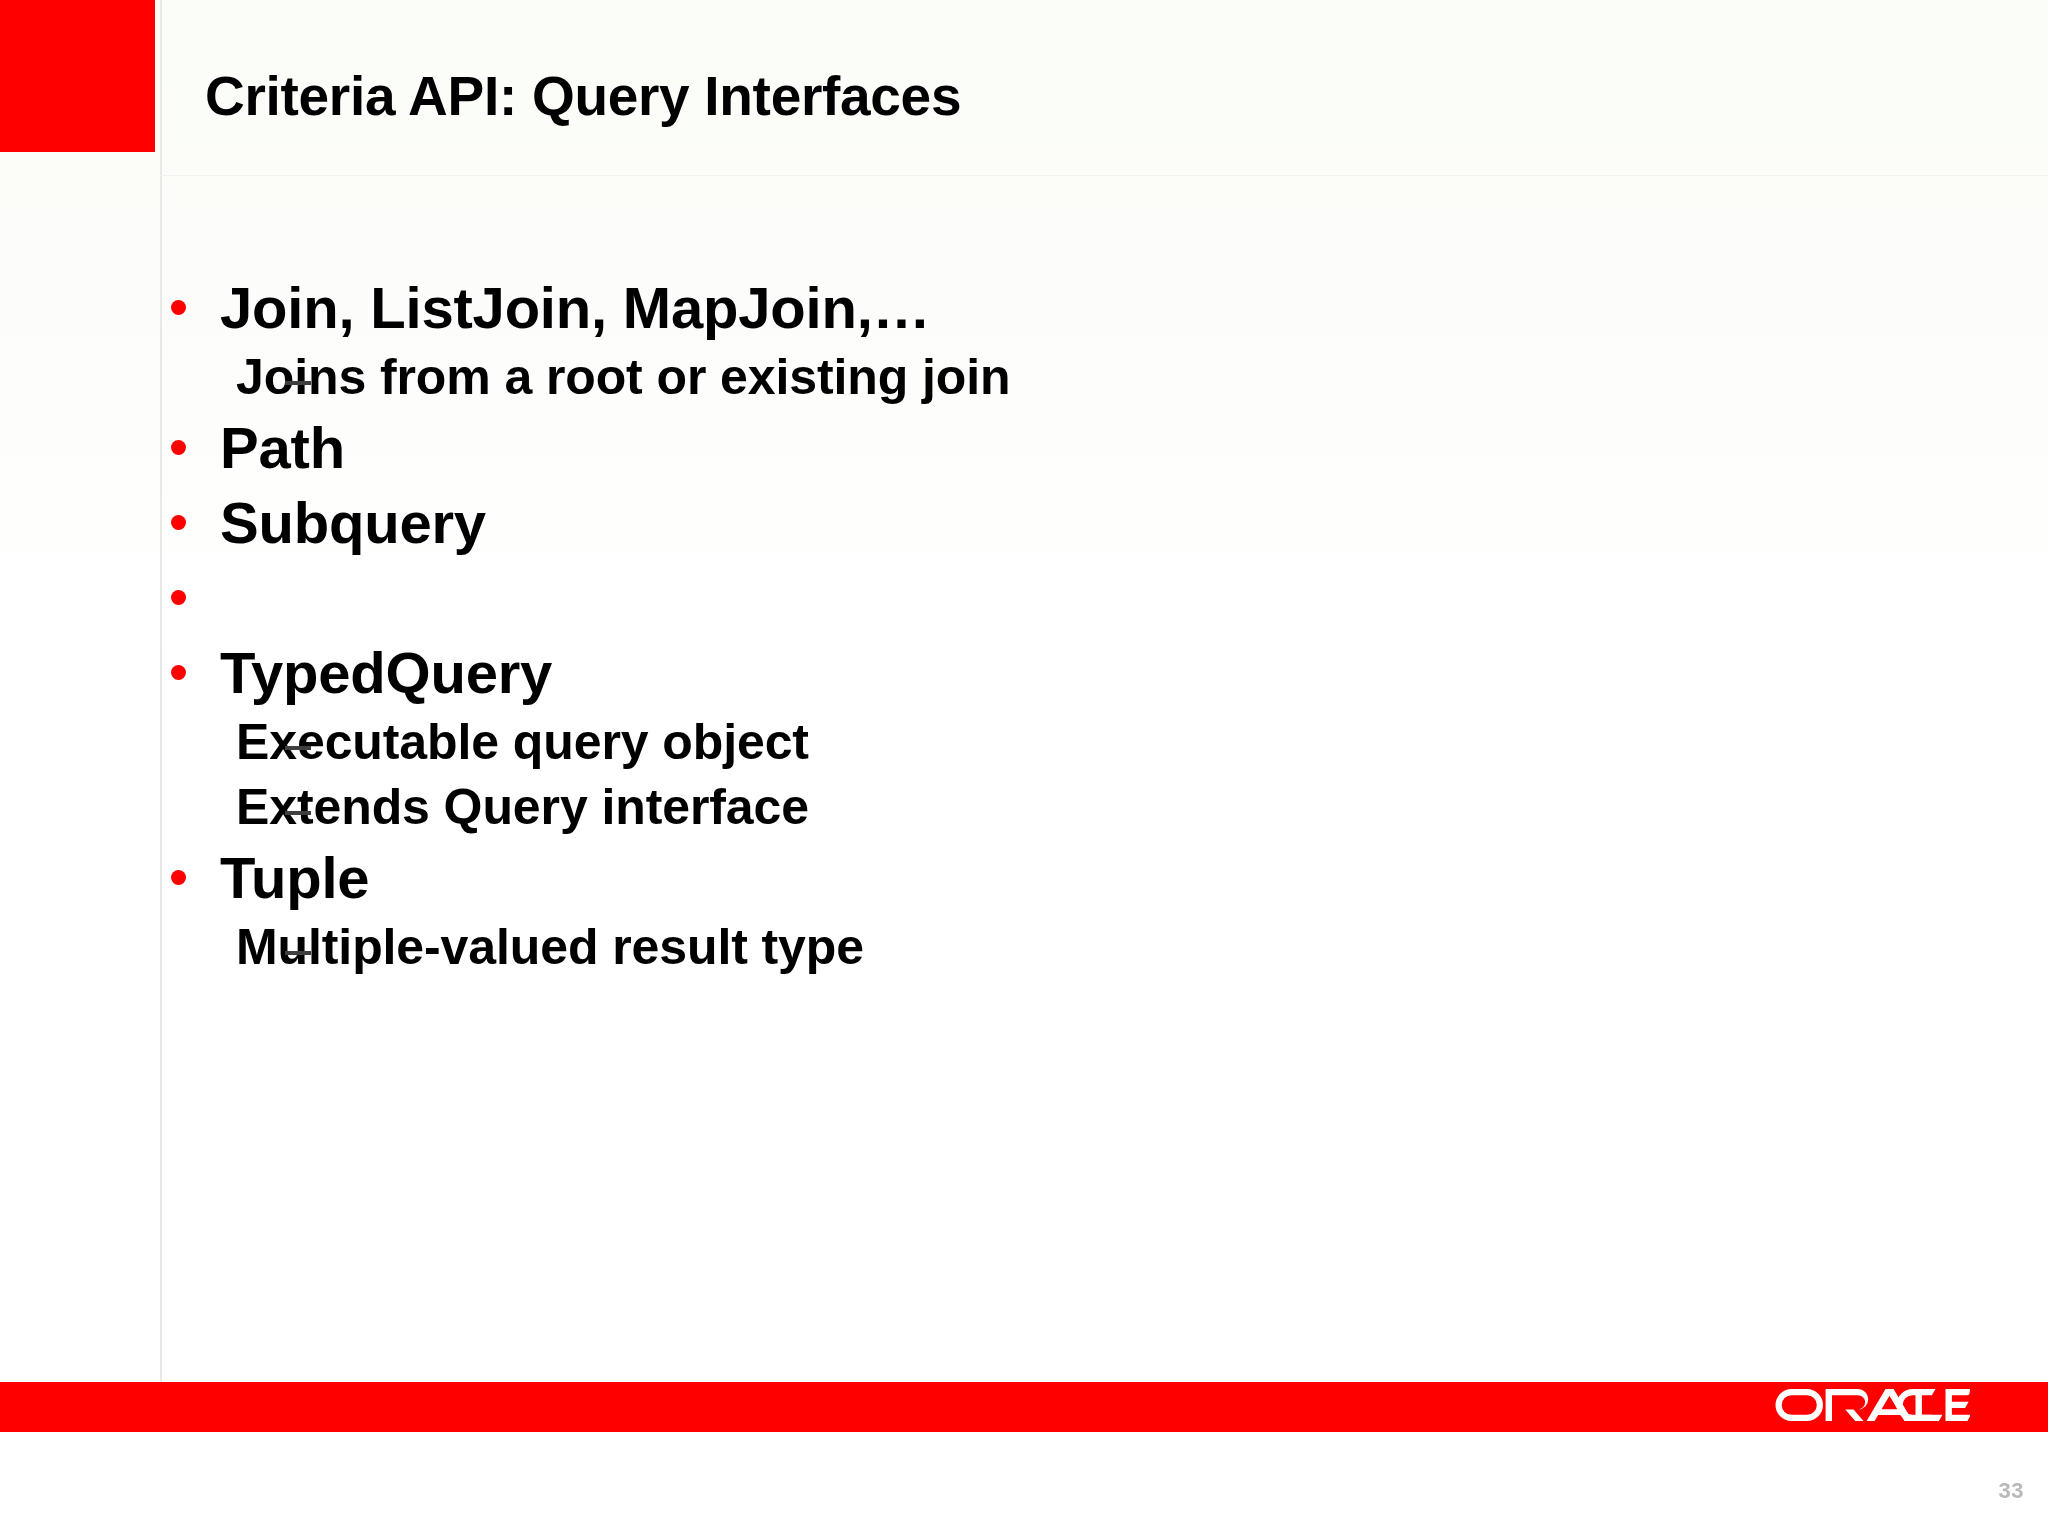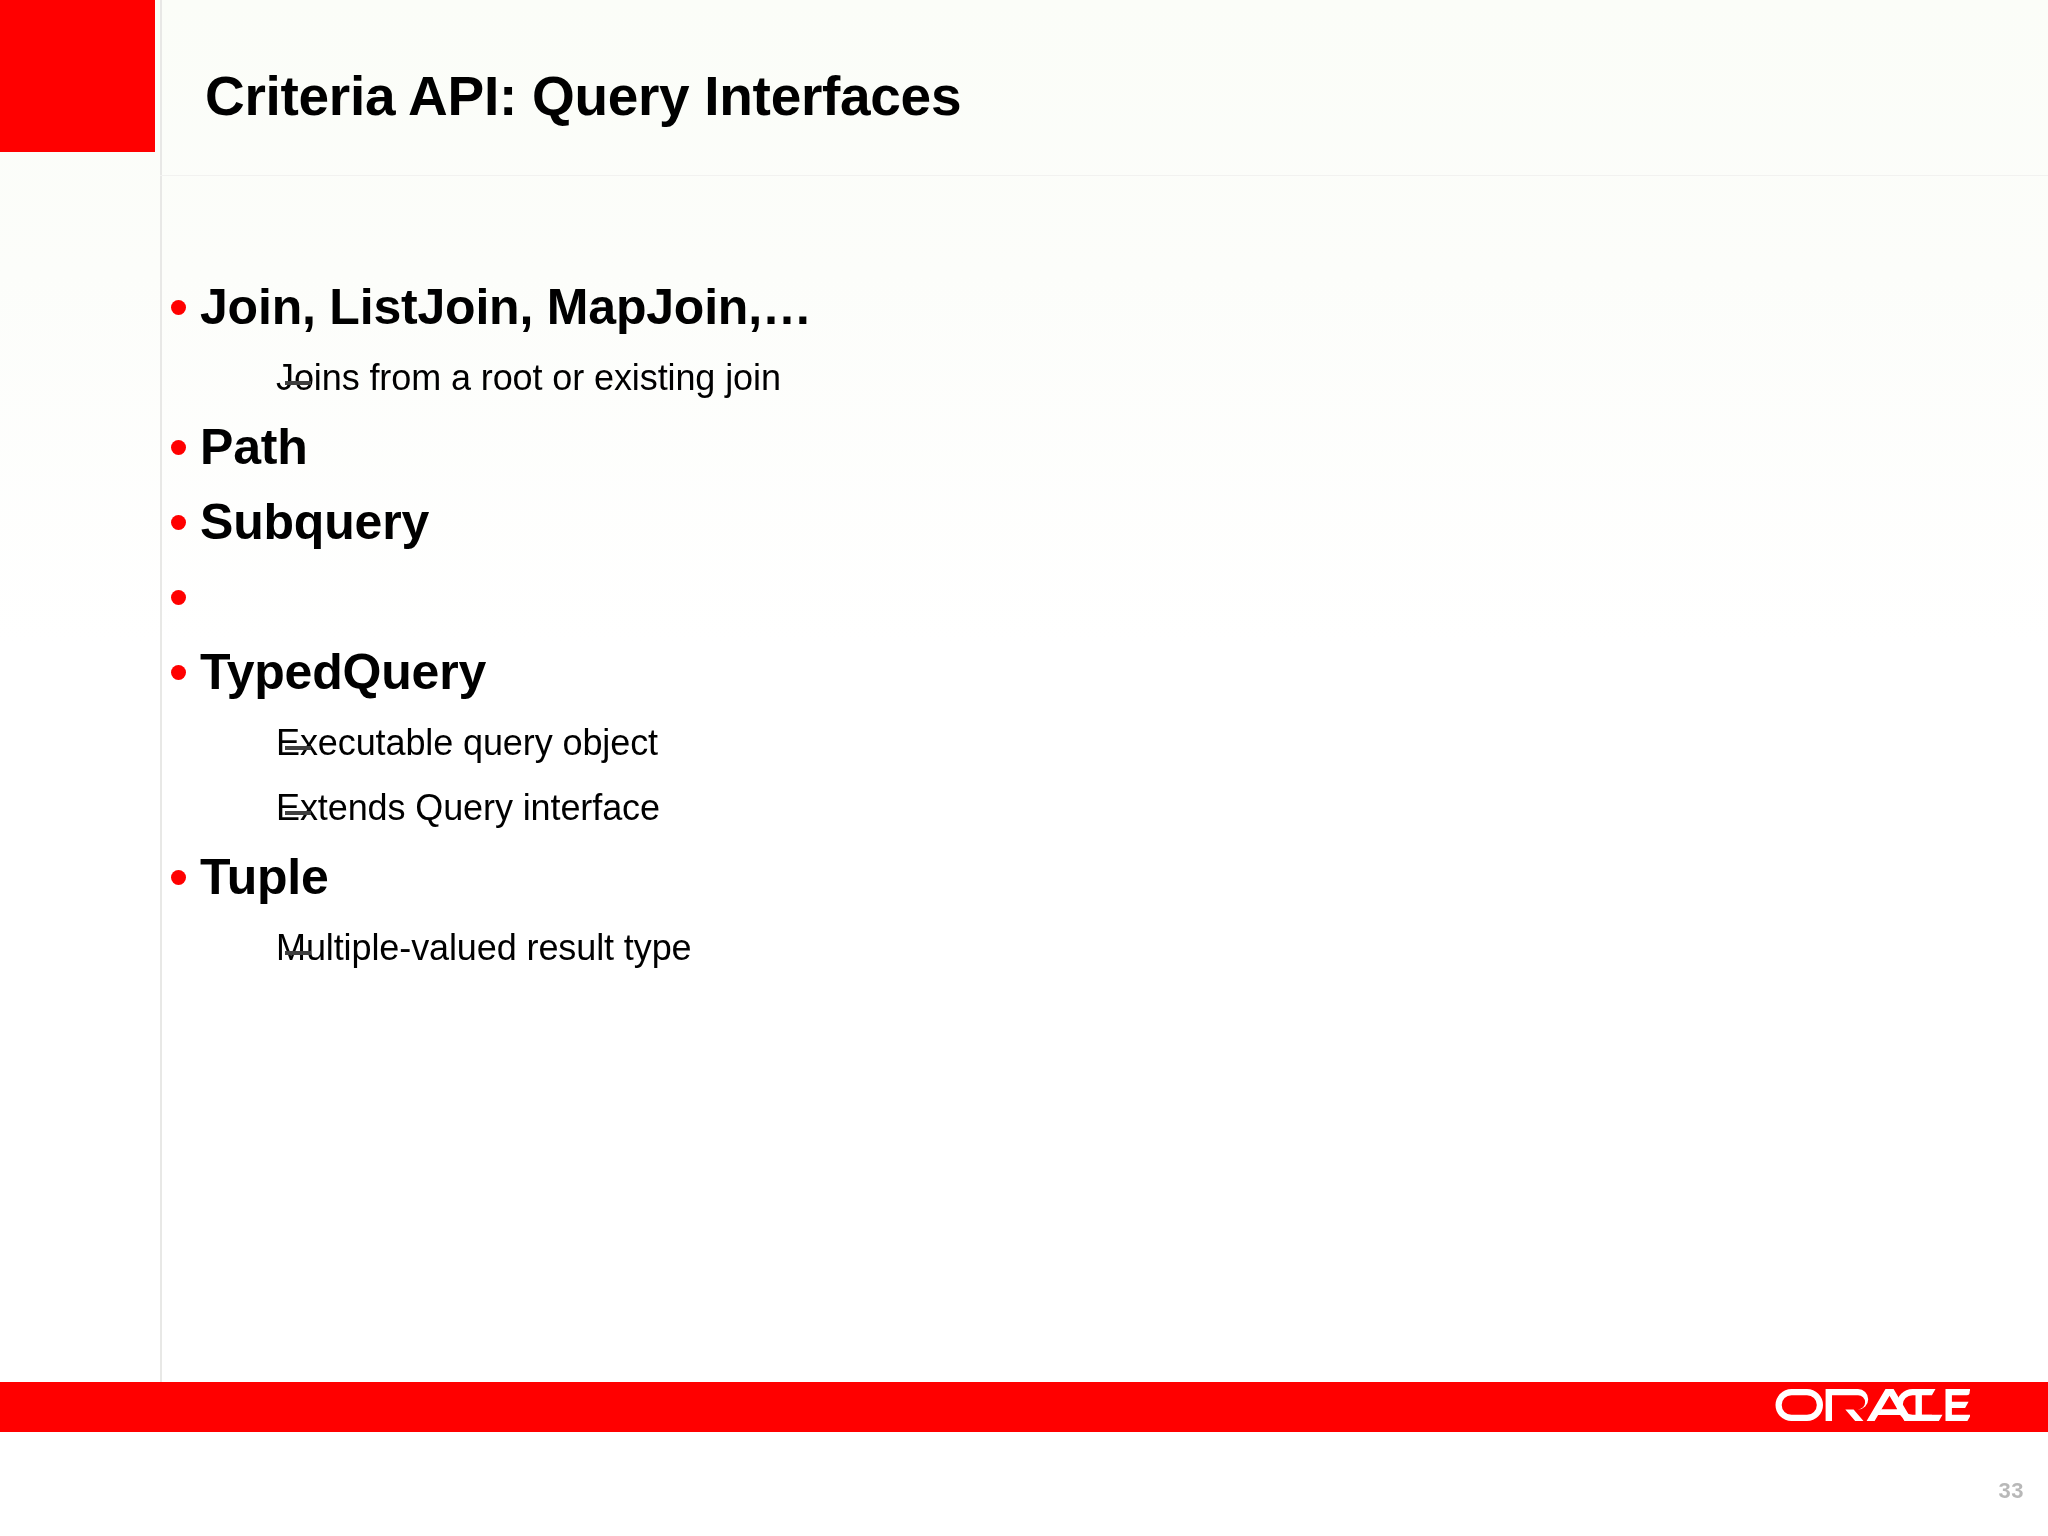--- a/index.html
+++ b/index.html
@@ -78,45 +78,45 @@
   .l1 .dot {
     position: absolute;
     left: 11px;
     top: 30px;
     width: 15px;
     height: 15px;
     border-radius: 50%;
     background: #ff0000;
   }
   .l1 .txt {
-    margin-left: 40px;
-    font-size: 50px;
+    margin-left: 60px;
+    font-size: 58px;
     font-weight: bold;
     color: #000000;
     line-height: 75px;
     white-space: nowrap;
     letter-spacing: -0.2px;
   }
 
   .l2 {
     position: relative;
     height: 65px;
   }
   .l2 .dash {
     position: absolute;
     left: 125px;
     top: 36px;
     width: 26px;
     height: 4px;
     background: #3f3f3f;
   }
   .l2 .txt {
-    margin-left: 116px;
-    font-size: 36px;
-    font-weight: normal;
+    margin-left: 76px;
+    font-size: 50px;
+    font-weight: bold;
     color: #000000;
     line-height: 65px;
     white-space: nowrap;
     letter-spacing: -0.1px;
   }
 
   
   #footer-bar {
     position: absolute;
     left: 0;

